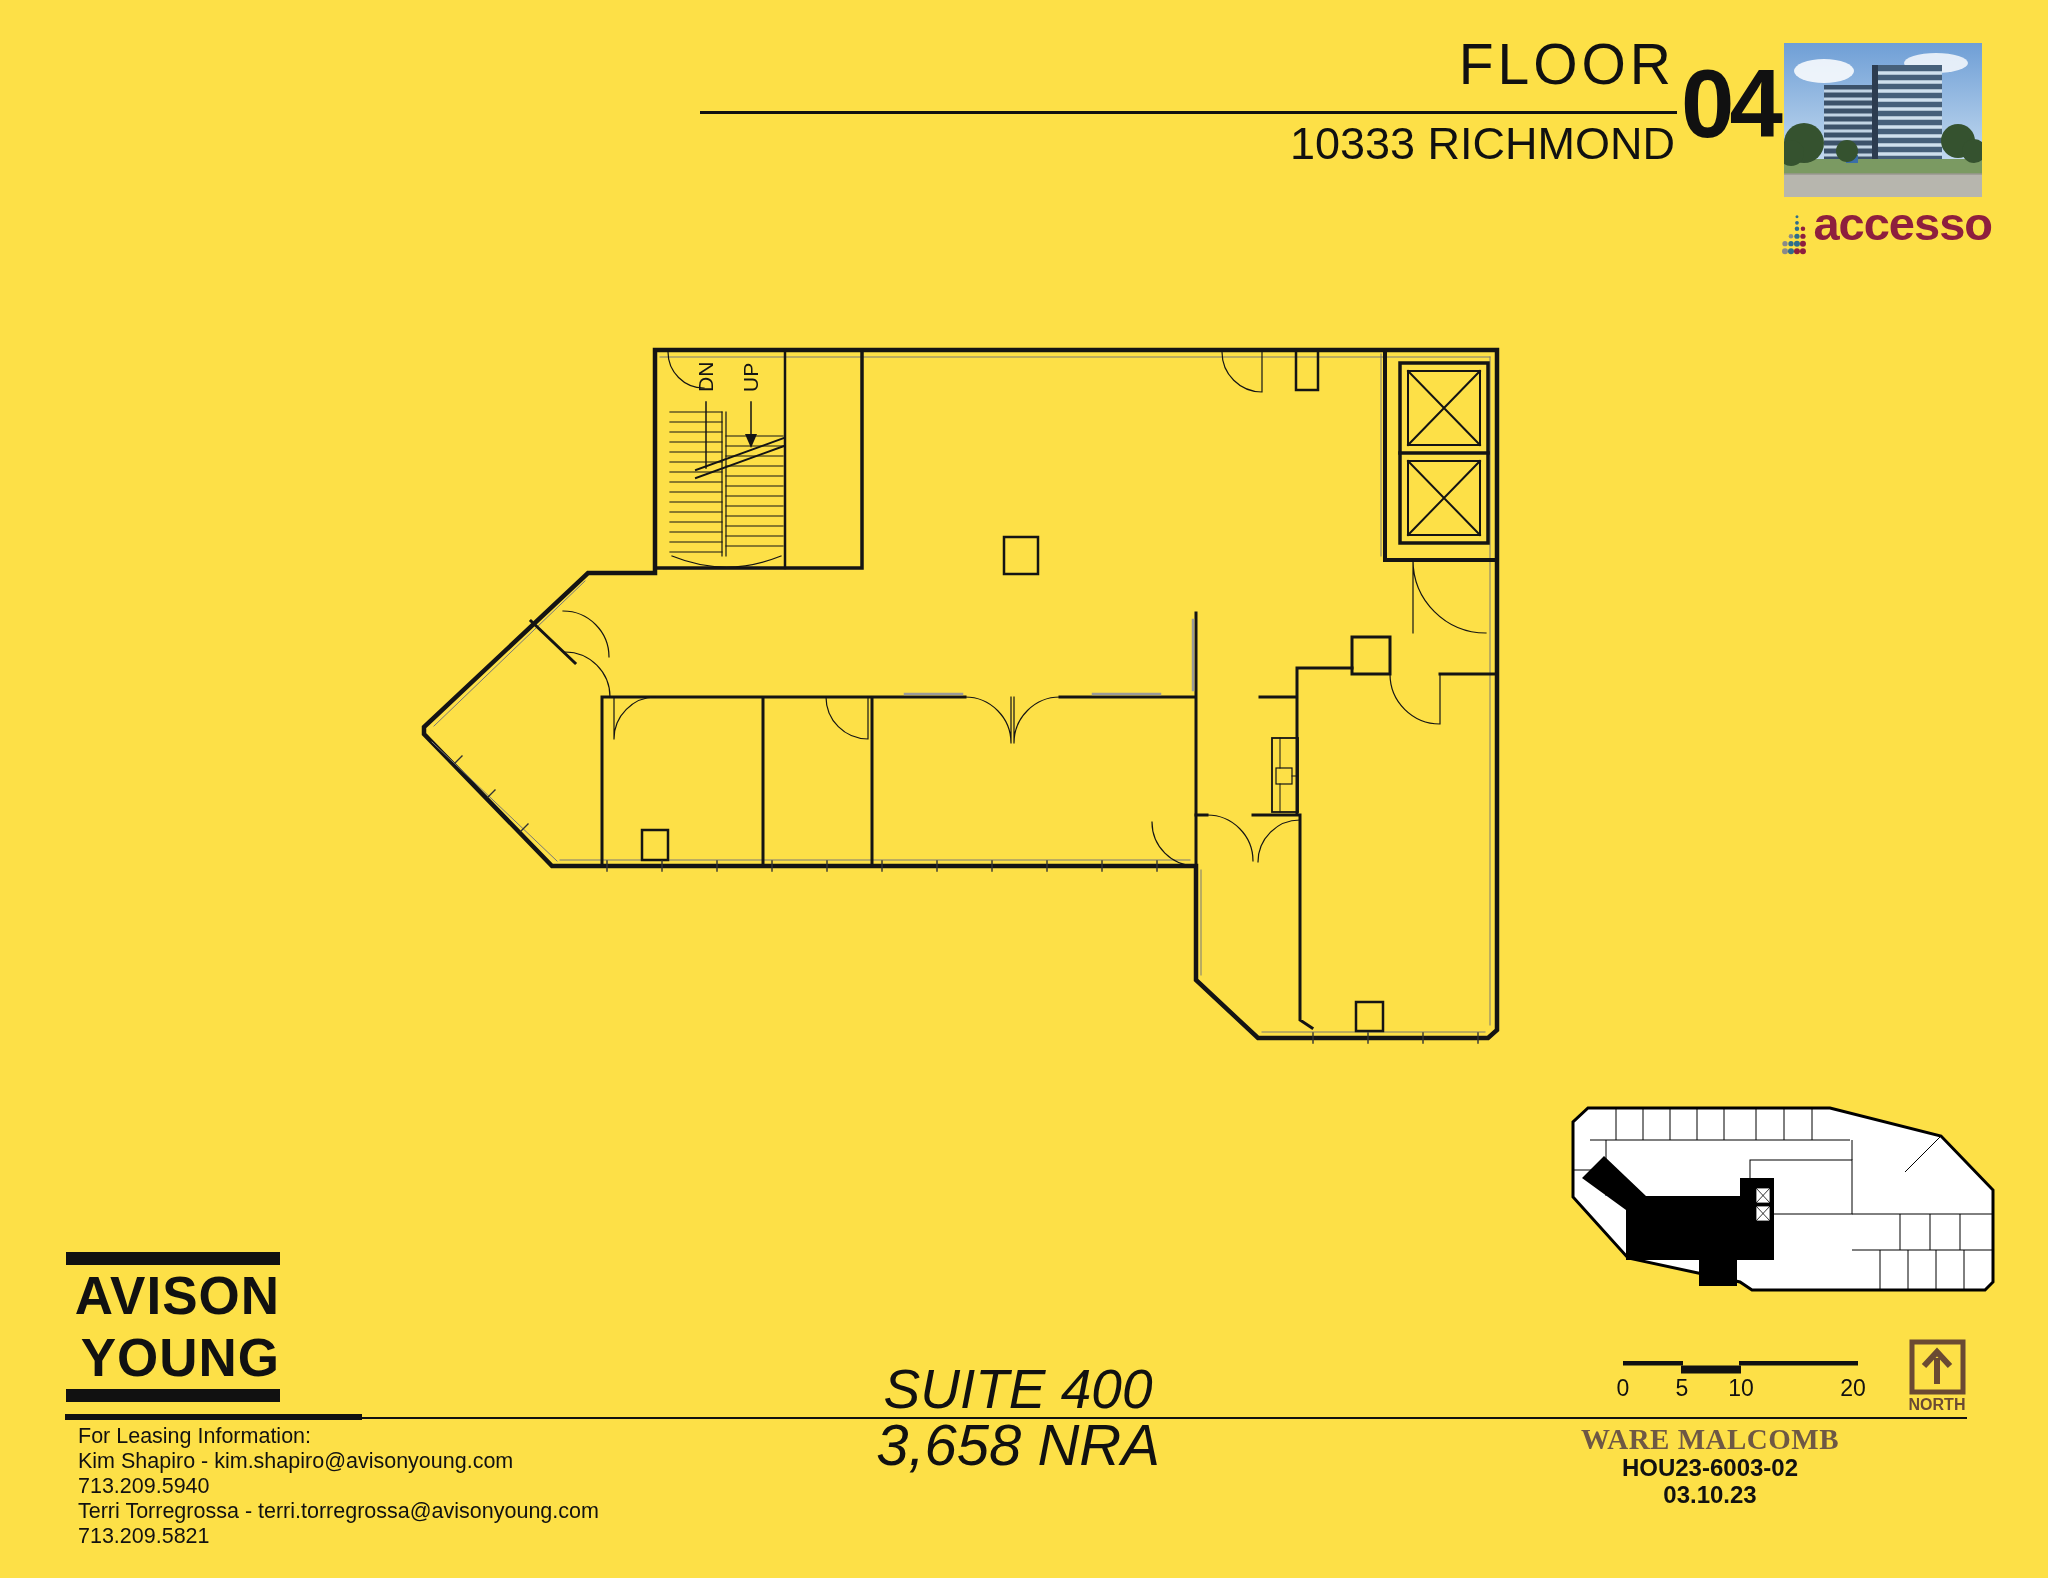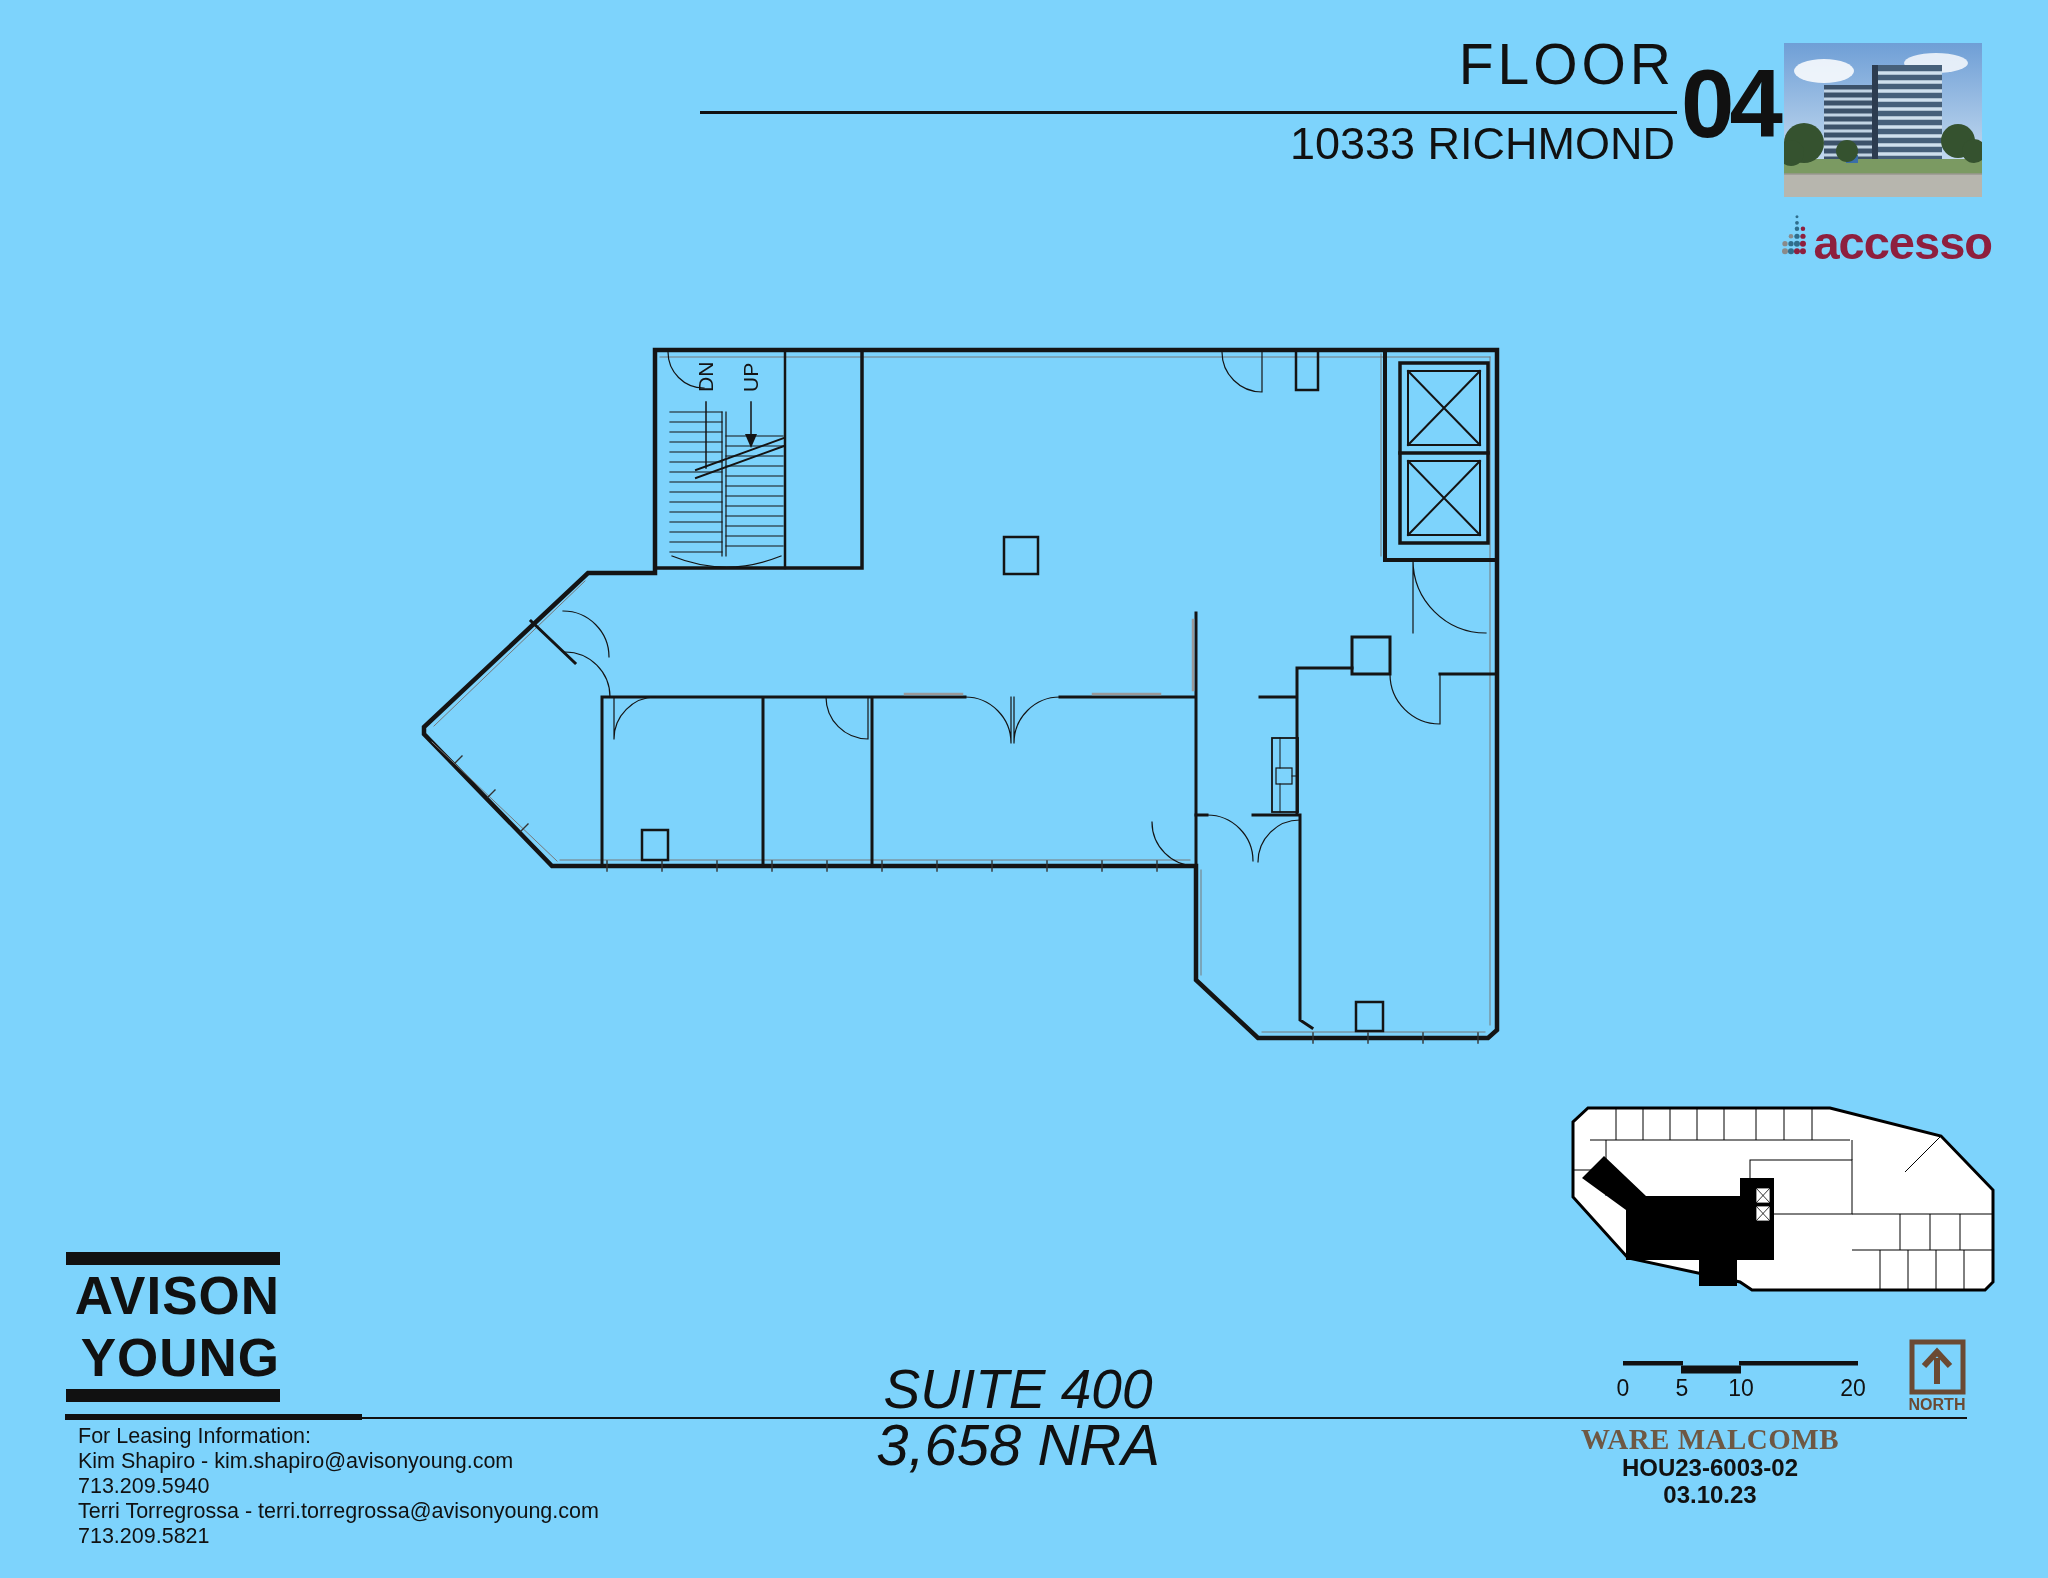--- a/index.html
+++ b/index.html
@@ -1,30 +1,30 @@
 <!DOCTYPE html>
 <html><head>
 <meta charset="utf-8">
 <style>
   html,body{margin:0;padding:0;background:#e8e8e8;}
   #sheet{
-    position:relative;width:2048px;height:1578px;background:#7dd3fc;
+    position:relative;width:2048px;height:1578px;background:#fde047;
     font-family:"Liberation Sans",sans-serif;color:#111;overflow:hidden;
   }
   .abs{position:absolute;}
   
   #floor-label{left:1280px;top:36px;width:395px;text-align:right;
     font-size:57px;letter-spacing:4px;line-height:1;}
   #header-rule{left:700px;top:111px;width:977px;height:3px;background:#111;}
   #building-address{left:1280px;top:121px;width:395px;text-align:right;
     font-size:45px;letter-spacing:0px;line-height:1;}
   #floor-number{left:1681px;top:56px;width:110px;font-size:96px;font-weight:700;
     letter-spacing:-5px;line-height:1;}
   #building-photo{left:1784px;top:43px;width:198px;height:154px;}
-  #accesso-logo{left:1782px;top:205px;width:210px;height:58px;display:flex;align-items:flex-end;}
+  #accesso-logo{left:1782px;top:205px;width:210px;height:58px;display:flex;align-items:flex-start;}
   #accesso-text{font-size:47px;font-weight:700;color:#8E1F3E;line-height:0.82;
     letter-spacing:-1px;margin-left:6px;}
   
   #drawing{left:0;top:0;width:2048px;height:1578px;}
   
   #footer-rule-thin{left:65px;top:1417px;width:1902px;height:2px;background:#111;}
   #footer-rule-thick{left:65px;top:1414px;width:297px;height:6px;background:#111;}
   #ay-logo{left:66px;top:1252px;width:214px;text-align:right;}
   #ay-bar-top,#ay-bar-bottom{width:100%;height:13px;background:#111;}
   .ay-word{font-size:53px;font-weight:700;letter-spacing:1px;line-height:62px;color:#111;}

